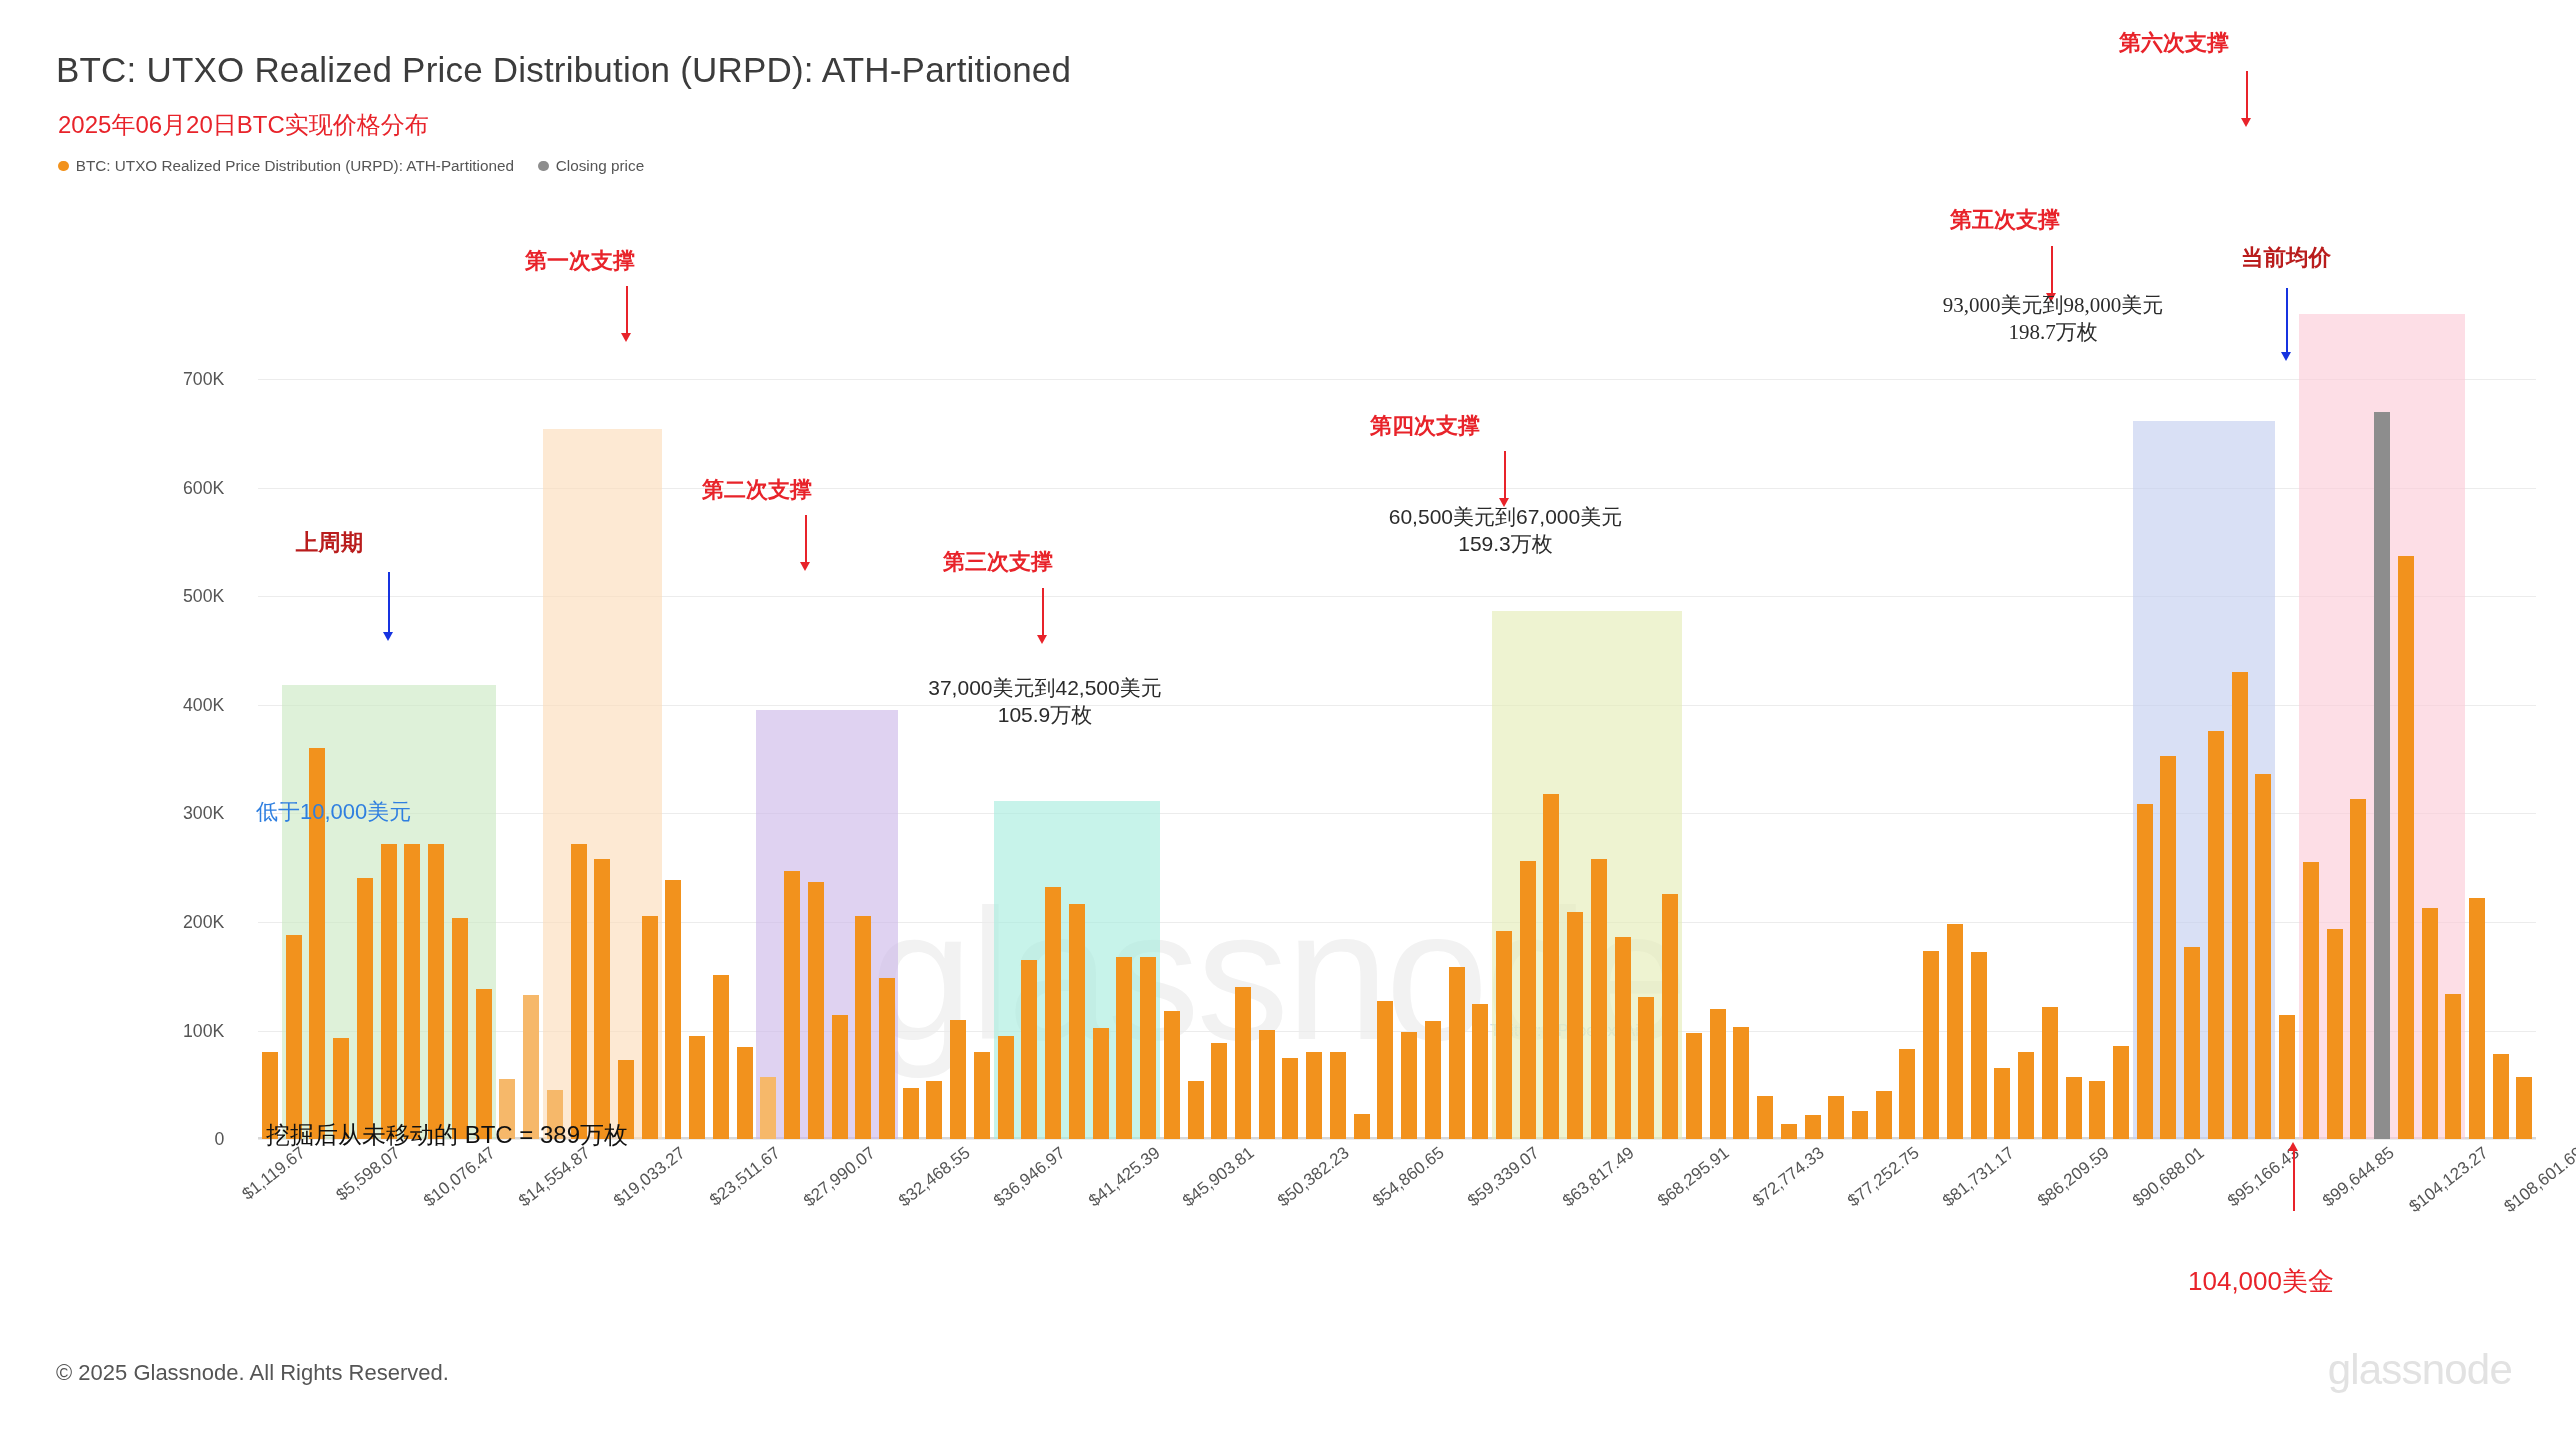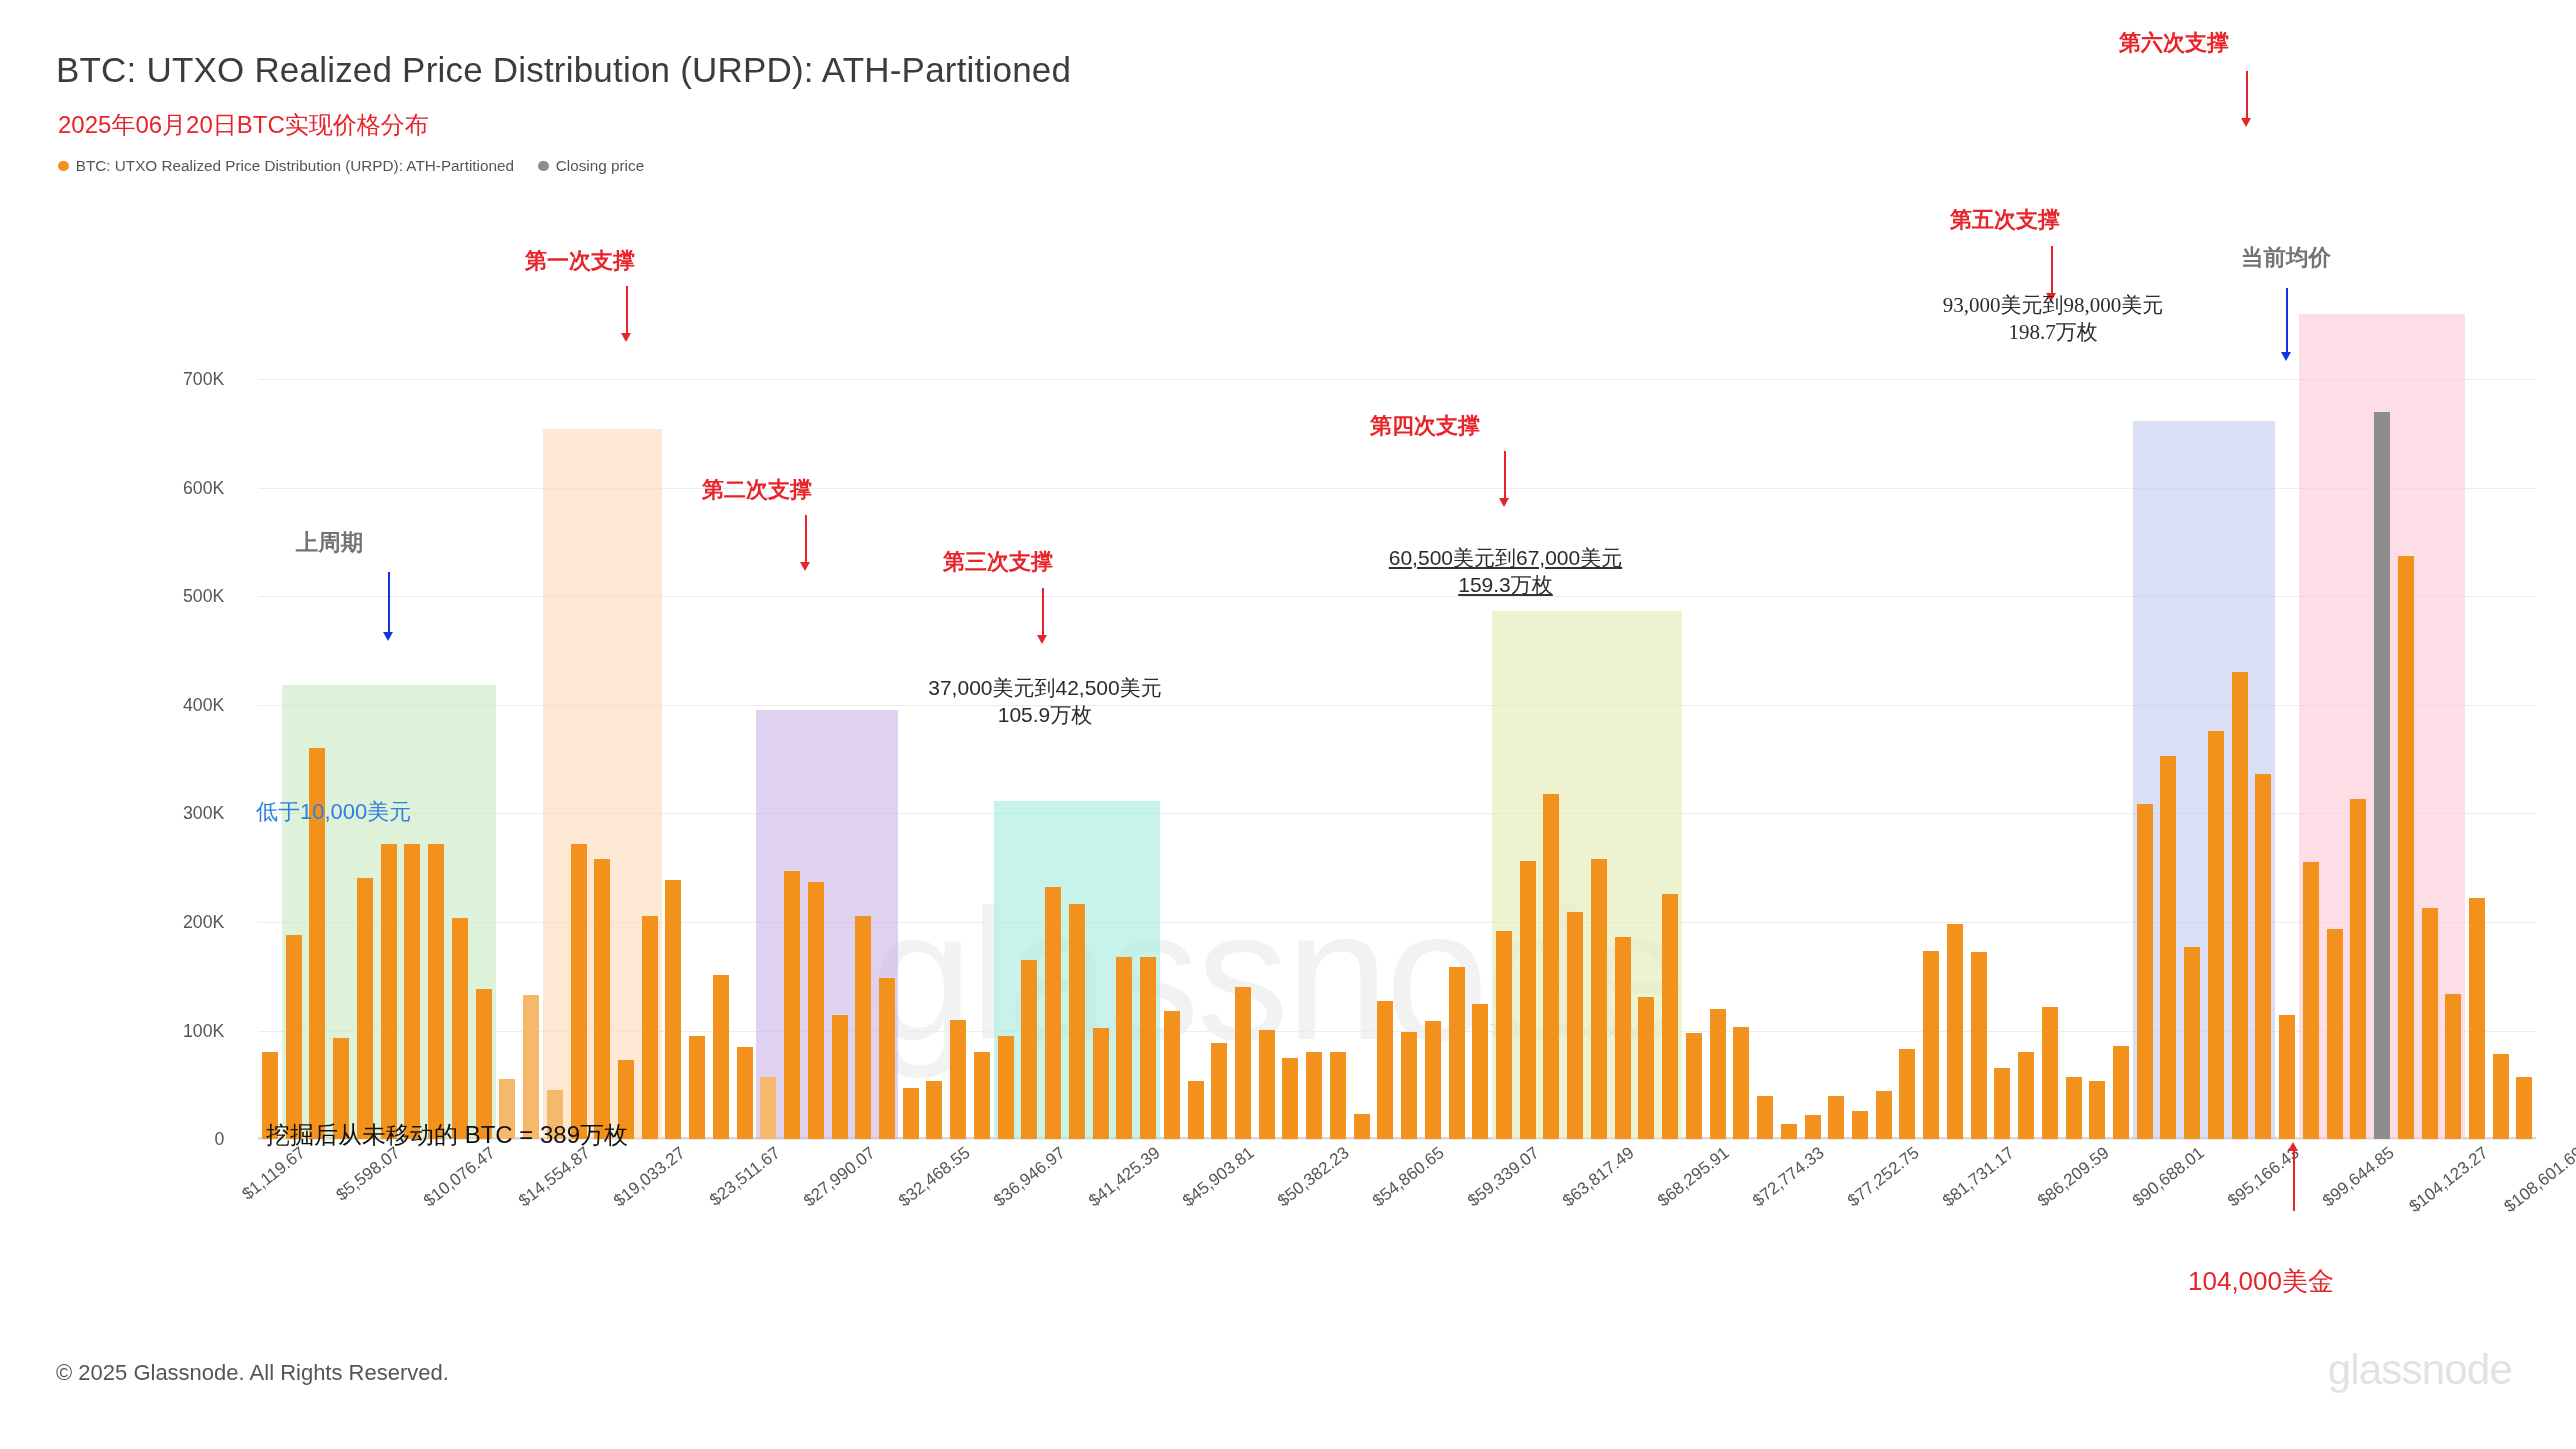--- a/index.html
+++ b/index.html
@@ -76,21 +76,21 @@
     font-size:17px; color:#555;
     transform-origin:left top;
     transform:rotate(-38deg) translateX(-100%);
     white-space:nowrap;
   }
 
   
   .anno { position:absolute; text-align:center; white-space:nowrap; }
   .anno .head { color:#e8232a; font-size:22px; font-weight:700; }
   .anno .body { color:#2b2b2b; font-size:21px; line-height:1.28; }
-  .anno.blue .head { color:#737373; font-size:22.5px; font-weight:700; }
+  .anno.blue .head { color:#b91c1c; font-size:22.5px; font-weight:700; }
   .arrow { position:absolute; width:1.6px; background:#e8232a; }
   .arrow::after {
     content:""; position:absolute; left:-4.8px; bottom:-8.9px;
     border-left:5.6px solid transparent; border-right:5.6px solid transparent;
     border-top:9.7px solid #e8232a;
   }
   .arrow.blue { background:#1633e0; }
   .arrow.blue::after { border-top-color:#1633e0; }
   .arrow.up::after {
     bottom:auto; top:-8.9px;
@@ -315,21 +315,21 @@
   <div class="arrow" style="left:1042px; top:588px; height:47px;"></div>
   <div class="anno" style="left:852px; top:675px; width:386px;">
     <div class="body">37,000美元到42,500美元</div>
     <div class="body">105.9万枚</div>
   </div>
 
   <div class="anno" style="left:1296px; top:411px; width:258px;">
     <div class="head">第四次支撑</div>
   </div>
   <div class="arrow" style="left:1504px; top:451px; height:47px;"></div>
-  <div class="anno" style="left:1304px; top:545px; width:403px;text-decoration:underline;">
+  <div class="anno" style="left:1304px; top:504px; width:403px;">
     <div class="body">60,500美元到67,000美元</div>
     <div class="body">159.3万枚</div>
   </div>
 
   <div class="anno" style="left:1876px; top:205px; width:258px;">
     <div class="head">第五次支撑</div>
   </div>
   <div class="arrow" style="left:2051px; top:246px; height:47px;"></div>
   <div class="anno" style="left:1860px; top:292px; width:386px;font-family:Liberation Serif, serif;">
     <div class="body">93,000美元到98,000美元</div>

